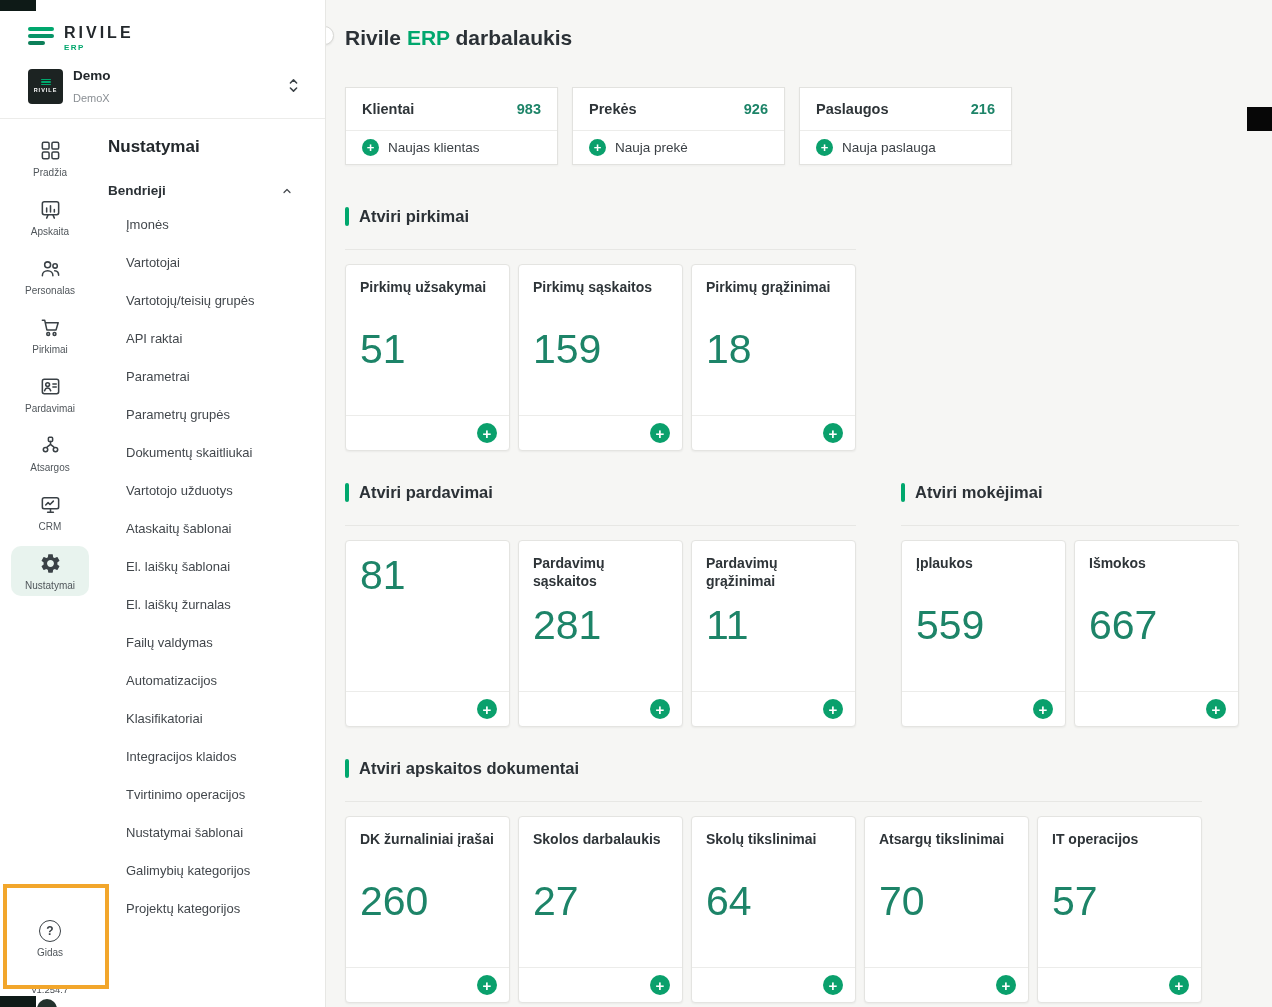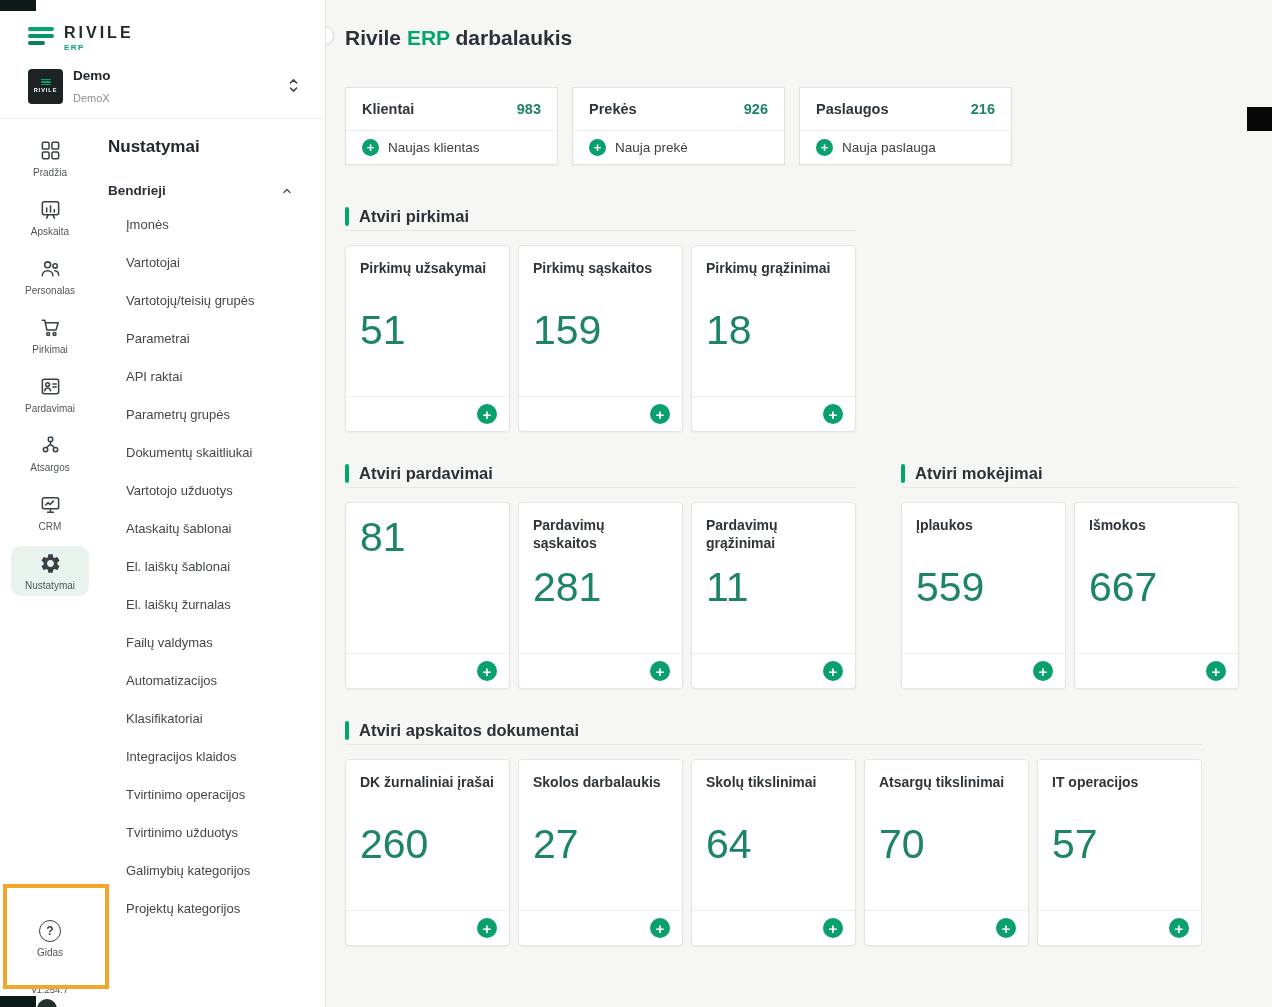--- a/index.html
+++ b/index.html
@@ -59,21 +59,21 @@
   .summary-top { display:flex; justify-content:space-between; align-items:center; padding:13px 16px; }
   .summary-label { font-size:14.5px; font-weight:700; color:#2e3438; }
   .summary-count { font-size:14.5px; font-weight:700; color:#1d8468; }
   .summary-action { display:flex; align-items:center; gap:9px; border-top:1px solid #ececea; padding:8px 16px; font-size:13.5px; color:#3b4045; cursor:pointer; }
 
   .plus-btn { width:20px; height:20px; border-radius:50%; background:#0aa06c; color:#fff; display:flex; align-items:center; justify-content:center; font-size:15px; font-weight:700; line-height:1; cursor:pointer; flex-shrink:0; }
   .plus-btn.small { width:17px; height:17px; font-size:13px; }
 
   .section { margin-top:32px; }
   .section.first { margin-top:42px; }
-  .section-head { display:flex; align-items:center; gap:10px; padding-bottom:4px; border-bottom:1px solid #e7e7e4; margin-bottom:14px; }
+  .section-head { display:flex; align-items:center; gap:10px; padding-bottom:23px; border-bottom:1px solid #e7e7e4; margin-bottom:14px; }
   .section-bar { width:4px; height:19px; background:#00A76D; border-radius:2px; }
   .section-title { font-size:16.5px; font-weight:700; color:#2b3136; }
   .w3 { width:511px; } .w2 { width:338px; } .w5 { width:857px; }
   .mid-row { display:flex; gap:45px; }
   .cards-row { display:flex; gap:8px; }
 
   .stat-card { width:165px; height:187px; background:#fff; border:1px solid #e4e4e1; border-radius:4px; box-shadow:0 1px 2px rgba(0,0,0,.05); display:flex; flex-direction:column; cursor:pointer; }
   .stat-label { padding:13px 14px 0; font-size:14px; font-weight:700; color:#2e3438; line-height:1.3; height:50px; overflow:hidden; }
   .stat-count { padding:0 14px; font-size:41px; font-weight:500; color:#1d8468; line-height:1; margin-top:14px; }
   .stat-foot { margin-top:auto; border-top:1px solid #ececea; padding:7px 12px; display:flex; justify-content:flex-end; }
@@ -211,34 +211,34 @@
         <div class="submenu-group">
           <span>Bendrieji</span>
           <svg class="icon" width="12" height="12" viewBox="0 0 24 24" fill="none" stroke="#42474c" stroke-width="2.4" stroke-linecap="round" stroke-linejoin="round">
               <path d="M6 15l6-6 6 6"></path>
             </svg>
         </div>
         <div class="submenu-list">
           <div class="submenu-item">Įmonės</div>
           <div class="submenu-item">Vartotojai</div>
           <div class="submenu-item">Vartotojų/teisių grupės</div>
+          <div class="submenu-item">API raktai</div>
           <div class="submenu-item">Parametrai</div>
-          <div class="submenu-item">API raktai</div>
           <div class="submenu-item">Parametrų grupės</div>
           <div class="submenu-item">Dokumentų skaitliukai</div>
           <div class="submenu-item">Vartotojo užduotys</div>
           <div class="submenu-item">Ataskaitų šablonai</div>
           <div class="submenu-item">El. laiškų šablonai</div>
           <div class="submenu-item">El. laiškų žurnalas</div>
           <div class="submenu-item">Failų valdymas</div>
           <div class="submenu-item">Automatizacijos</div>
           <div class="submenu-item">Klasifikatoriai</div>
           <div class="submenu-item">Integracijos klaidos</div>
           <div class="submenu-item">Tvirtinimo operacijos</div>
-          <div class="submenu-item">Tvirtinimo užduotys</div>
+          <div class="submenu-item">Nustatymai šablonai</div>
           <div class="submenu-item">Galimybių kategorijos</div>
           <div class="submenu-item">Projektų kategorijos</div>
         </div>
       </div>
     </div>
   </aside>
 
   <main class="main">
     <div class="collapse-btn"><span>‹</span></div>
 

